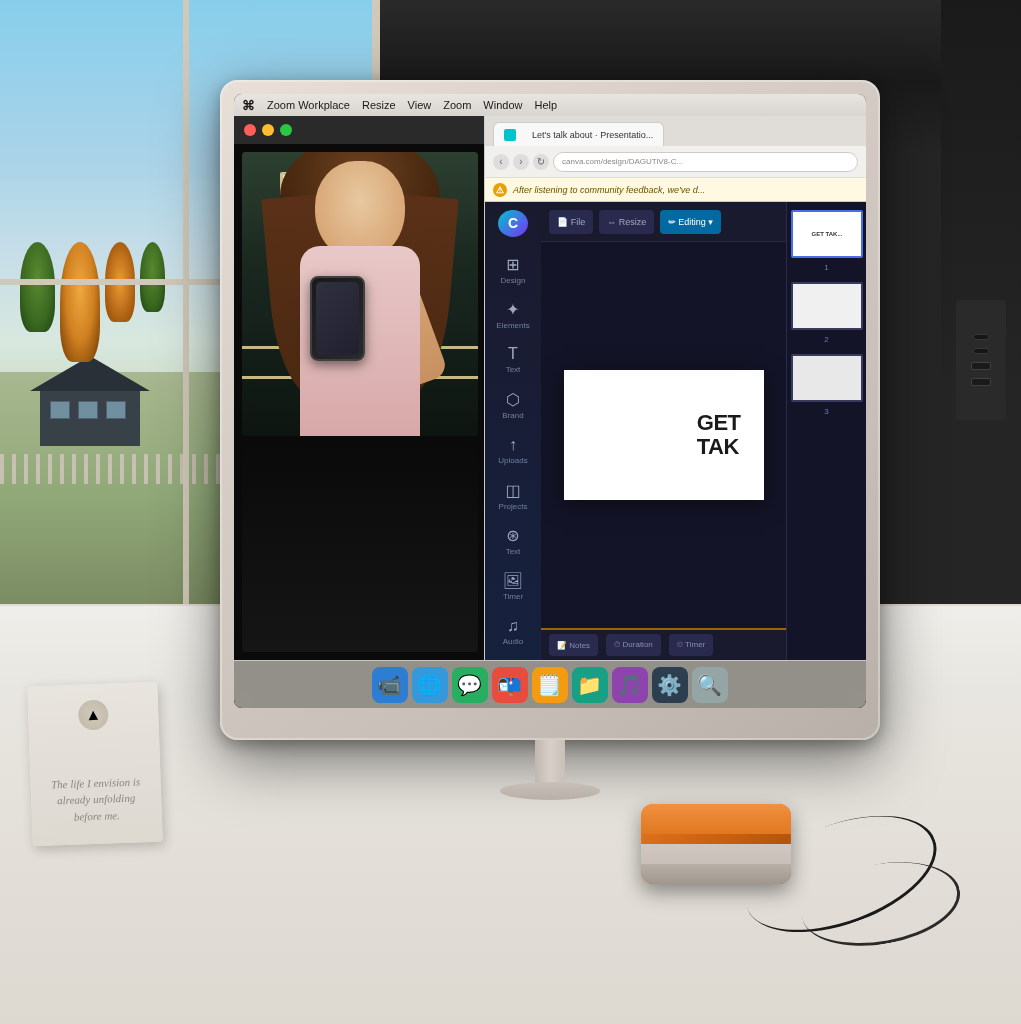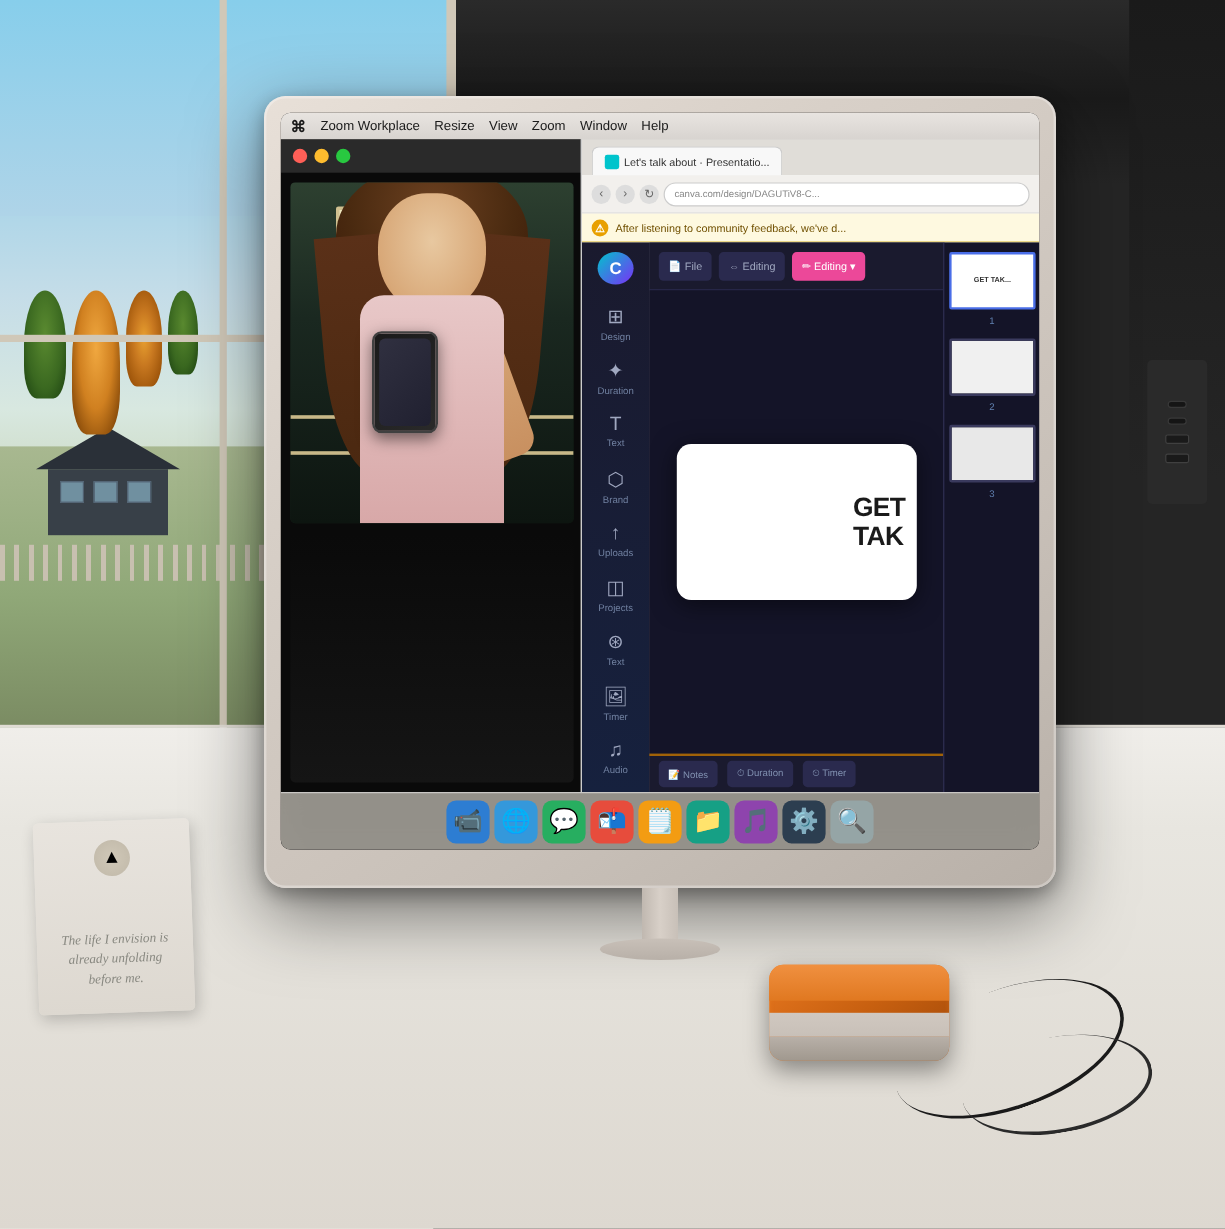--- a/index.html
+++ b/index.html
@@ -458,21 +458,21 @@
     }
 
     .browser-tab {
       height: 24px;
       background: #f8f8f8;
       border-radius: 6px 6px 0 0;
       padding: 0 10px;
       font-size: 10px;
       display: flex;
       align-items: center;
-      gap: 4px;
+      gap: 16px;
       border: 1px solid #ccc;
       border-bottom: none;
       max-width: 180px;
       overflow: hidden;
       white-space: nowrap;
       text-overflow: ellipsis;
     }
 
     .browser-tab-icon {
       width: 12px;
@@ -629,47 +629,47 @@
       border: none;
       color: #a0a8c0;
       font-size: 9px;
       cursor: pointer;
       display: flex;
       align-items: center;
       gap: 3px;
     }
 
     .canva-top-btn.active {
-      background: #ec4899;
+      background: #0369a1;
       color: white;
     }
 
     
     .canva-canvas-content {
       flex: 1;
       display: flex;
       align-items: center;
       justify-content: center;
       padding: 10px;
       background: #141428;
       overflow: hidden;
     }
 
     
     .canva-slide {
       background: white;
       width: 200px;
       height: 130px;
-      border-radius: 12px;
+      border-radius: 0;
       overflow: hidden;
       box-shadow: 0 4px 20px rgba(0,0,0,0.5);
       display: flex;
       align-items: center;
       justify-content: flex-end;
-      padding: 9px;
+      padding: 23px;
     }
 
     .slide-text {
       font-size: 22px;
       font-weight: 900;
       color: #1a1a1a;
       text-align: left;
       letter-spacing: -0.5px;
       line-height: 1.1;
     }
@@ -1068,34 +1068,34 @@
         <div class="browser-toolbar">
           <button class="browser-nav-btn">‹</button>
           <button class="browser-nav-btn">›</button>
           <button class="browser-nav-btn">↻</button>
           <div class="browser-url-bar">
             <span style="color:#888;font-size:8px;">canva.com/design/DAGUTiV8-C...</span>
           </div>
         </div>
         <div class="browser-warning">
           <div class="warning-icon">⚠</div>
-          <span style="font-size:9px;">After listening to community feedback, we've d...</span>
+          <span style="font-size:9px;font-style:italic;">After listening to community feedback, we've d...</span>
         </div>
 
         <div class="canva-editor">
 
           <div class="canva-toolbar">
             <div class="canva-toolbar-logo">C</div>
             <div class="canva-tool-item">
               <span class="canva-tool-icon">⊞</span>
               <span class="canva-tool-label">Design</span>
             </div>
             <div class="canva-tool-item">
               <span class="canva-tool-icon">✦</span>
-              <span class="canva-tool-label">Duration</span>
+              <span class="canva-tool-label">Elements</span>
             </div>
             <div class="canva-tool-item">
               <span class="canva-tool-icon">T</span>
               <span class="canva-tool-label">Text</span>
             </div>
             <div class="canva-tool-item">
               <span class="canva-tool-icon">⬡</span>
               <span class="canva-tool-label">Brand</span>
             </div>
             <div class="canva-tool-item">
@@ -1117,21 +1117,21 @@
             <div class="canva-tool-item">
               <span class="canva-tool-icon">♫</span>
               <span class="canva-tool-label">Audio</span>
             </div>
           </div>
 
           <div class="canva-canvas-area">
 
             <div class="canva-top-bar">
               <button class="canva-top-btn">📄 File</button>
-              <button class="canva-top-btn">⇔ Editing</button>
+              <button class="canva-top-btn">⇔ Resize</button>
               <button class="canva-top-btn active">✏ Editing ▾</button>
             </div>
 
             <div class="canva-canvas-content">
               <div class="canva-slide">
                 <div class="slide-text">
                   <span>GET</span><br>
                   <span>TAK</span>
                 </div>
               </div>

